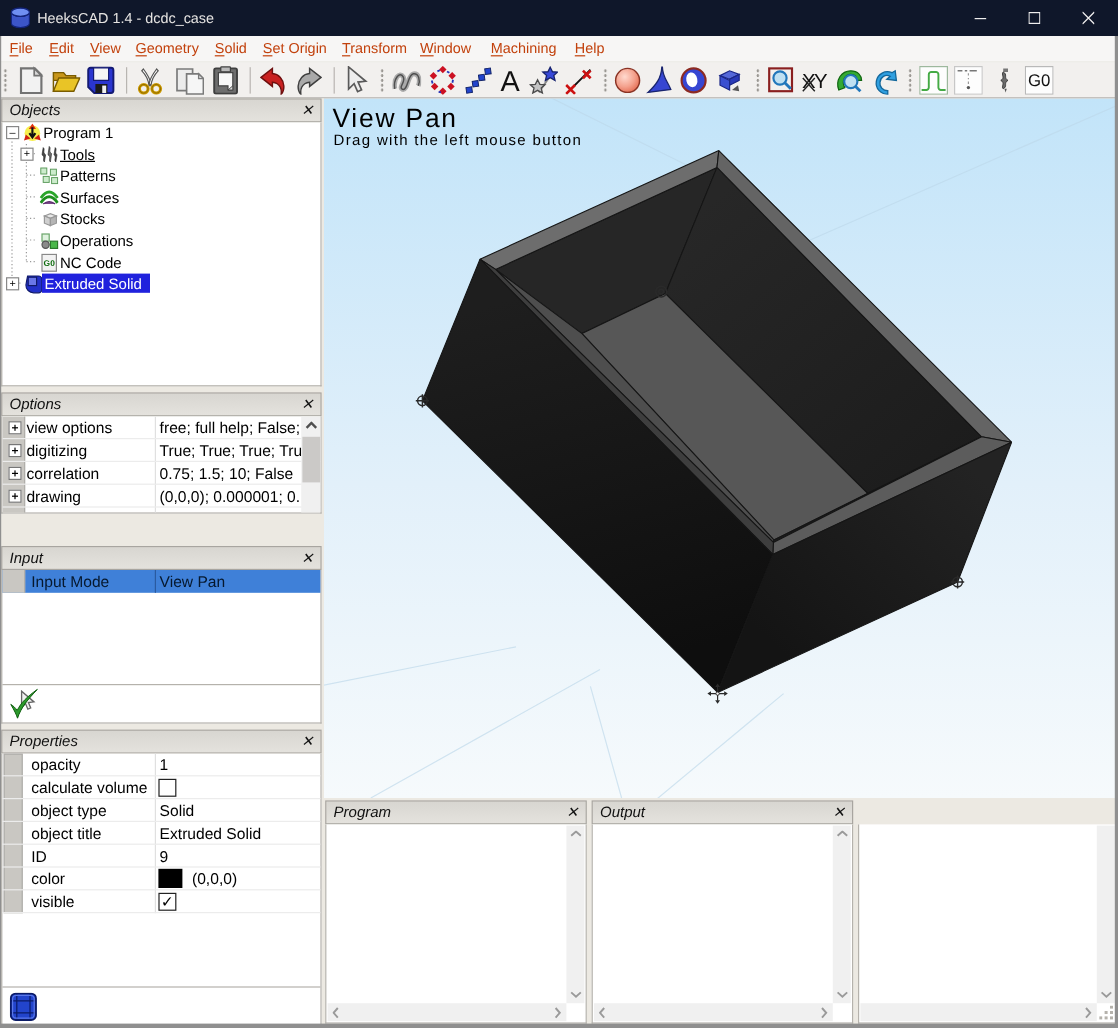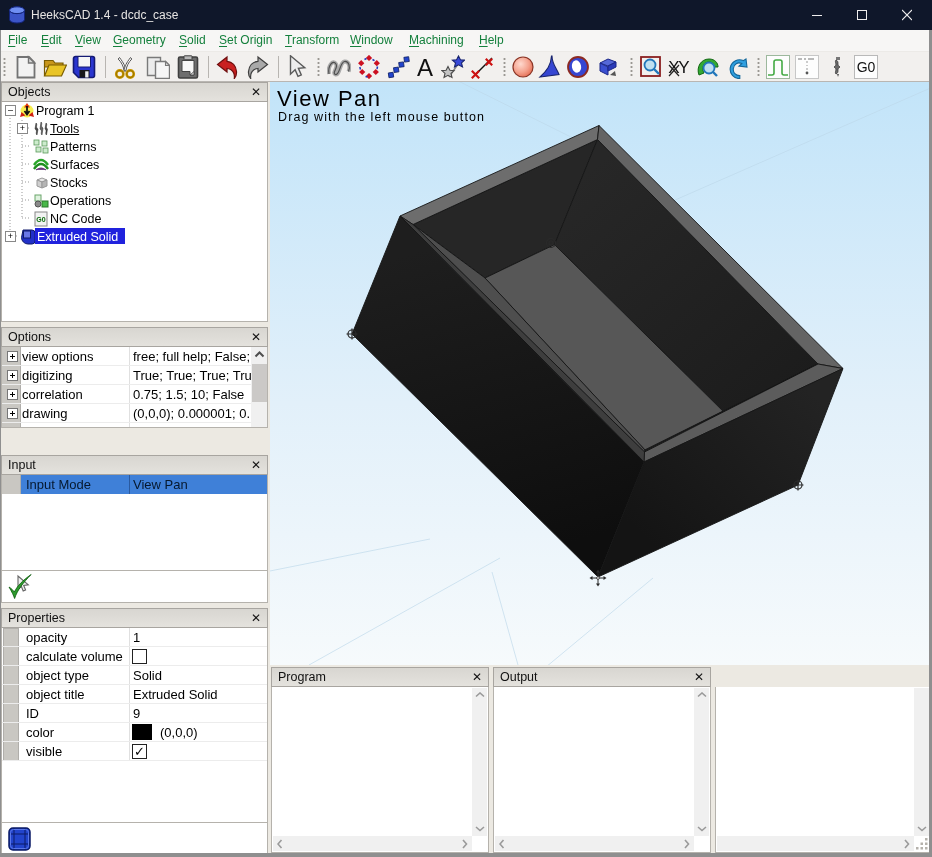--- a/index.html
+++ b/index.html
@@ -6,34 +6,34 @@
 html,body { width:932px; height:857px; overflow:hidden; }
 body { font-family:"Liberation Sans", sans-serif; position:relative; background:#ece9e2; }
 .abs { position:absolute; }
 
 
 #titlebar { left:0; top:0; width:932px; height:30px; background:#0f172a; color:#e9e7e5; }
 #titlebar .title { position:absolute; left:31px; top:8px; font-size:12px; color:#e6e4e2; }
 .winbtn { position:absolute; top:0; width:45px; height:30px; color:#efeeee; text-align:center; }
 
 
-#menubar { left:0; top:30px; width:932px; height:22px; background:#f7f6f5; font-size:12px; color:#15803d; border-bottom:1px solid #eceae7;}
+#menubar { left:0; top:30px; width:932px; height:22px; background:#f7f6f5; font-size:12px; color:#c2410c; border-bottom:1px solid #eceae7;}
 #menubar span { position:absolute; top:3px; }
 #menubar u { text-decoration:underline; text-underline-offset:2px; }
 
 
 #toolbar { left:0; top:52px; width:932px; height:30px; background:#f2f0ee; border-bottom:1px solid #b9b6b2; }
 .tbi { position:absolute; top:3px; width:24px; height:24px; }
 .tsep { position:absolute; top:4px; width:1px; height:22px; background:#b8b5b1; }
 .tgrip { position:absolute; top:5px; width:3px; height:20px;
   background-image:radial-gradient(circle, #9a9792 1px, transparent 1.2px);
   background-size:3px 4px; }
 
 
-.phead { position:absolute; height:20px; background:linear-gradient(#d8d6d1,#e4e2dd); border:1px solid #a8a5a0; font-size:12.5px; color:#111; }
+.phead { position:absolute; height:20px; background:linear-gradient(#d8d6d1,#e4e2dd); border:1px solid #a8a5a0; font-size:12.5px; color:#111;font-style:italic; }
 .phead .t { position:absolute; left:6px; top:2px; }
 .phead .x { position:absolute; right:6px; top:2px; font-size:12px; color:#111; }
 .pbody { position:absolute; background:#fff; border:1px solid #b5b2ac; border-top:none; }
 
 .grid { font-size:13px; color:#000; }
 .grow { position:absolute; left:0; width:100%; height:19px; border-bottom:1px solid #ececec; }
 .gl { position:absolute; left:20px; top:2px; }
 .gv { position:absolute; left:131px; top:2px; }
 .gplus { position:absolute; left:5px; top:4px; width:11px; height:11px; border:1px solid #777; background:#fff; }
 .gplus:before { content:""; position:absolute; left:2px; top:4px; width:5px; height:1px; background:#000; }

